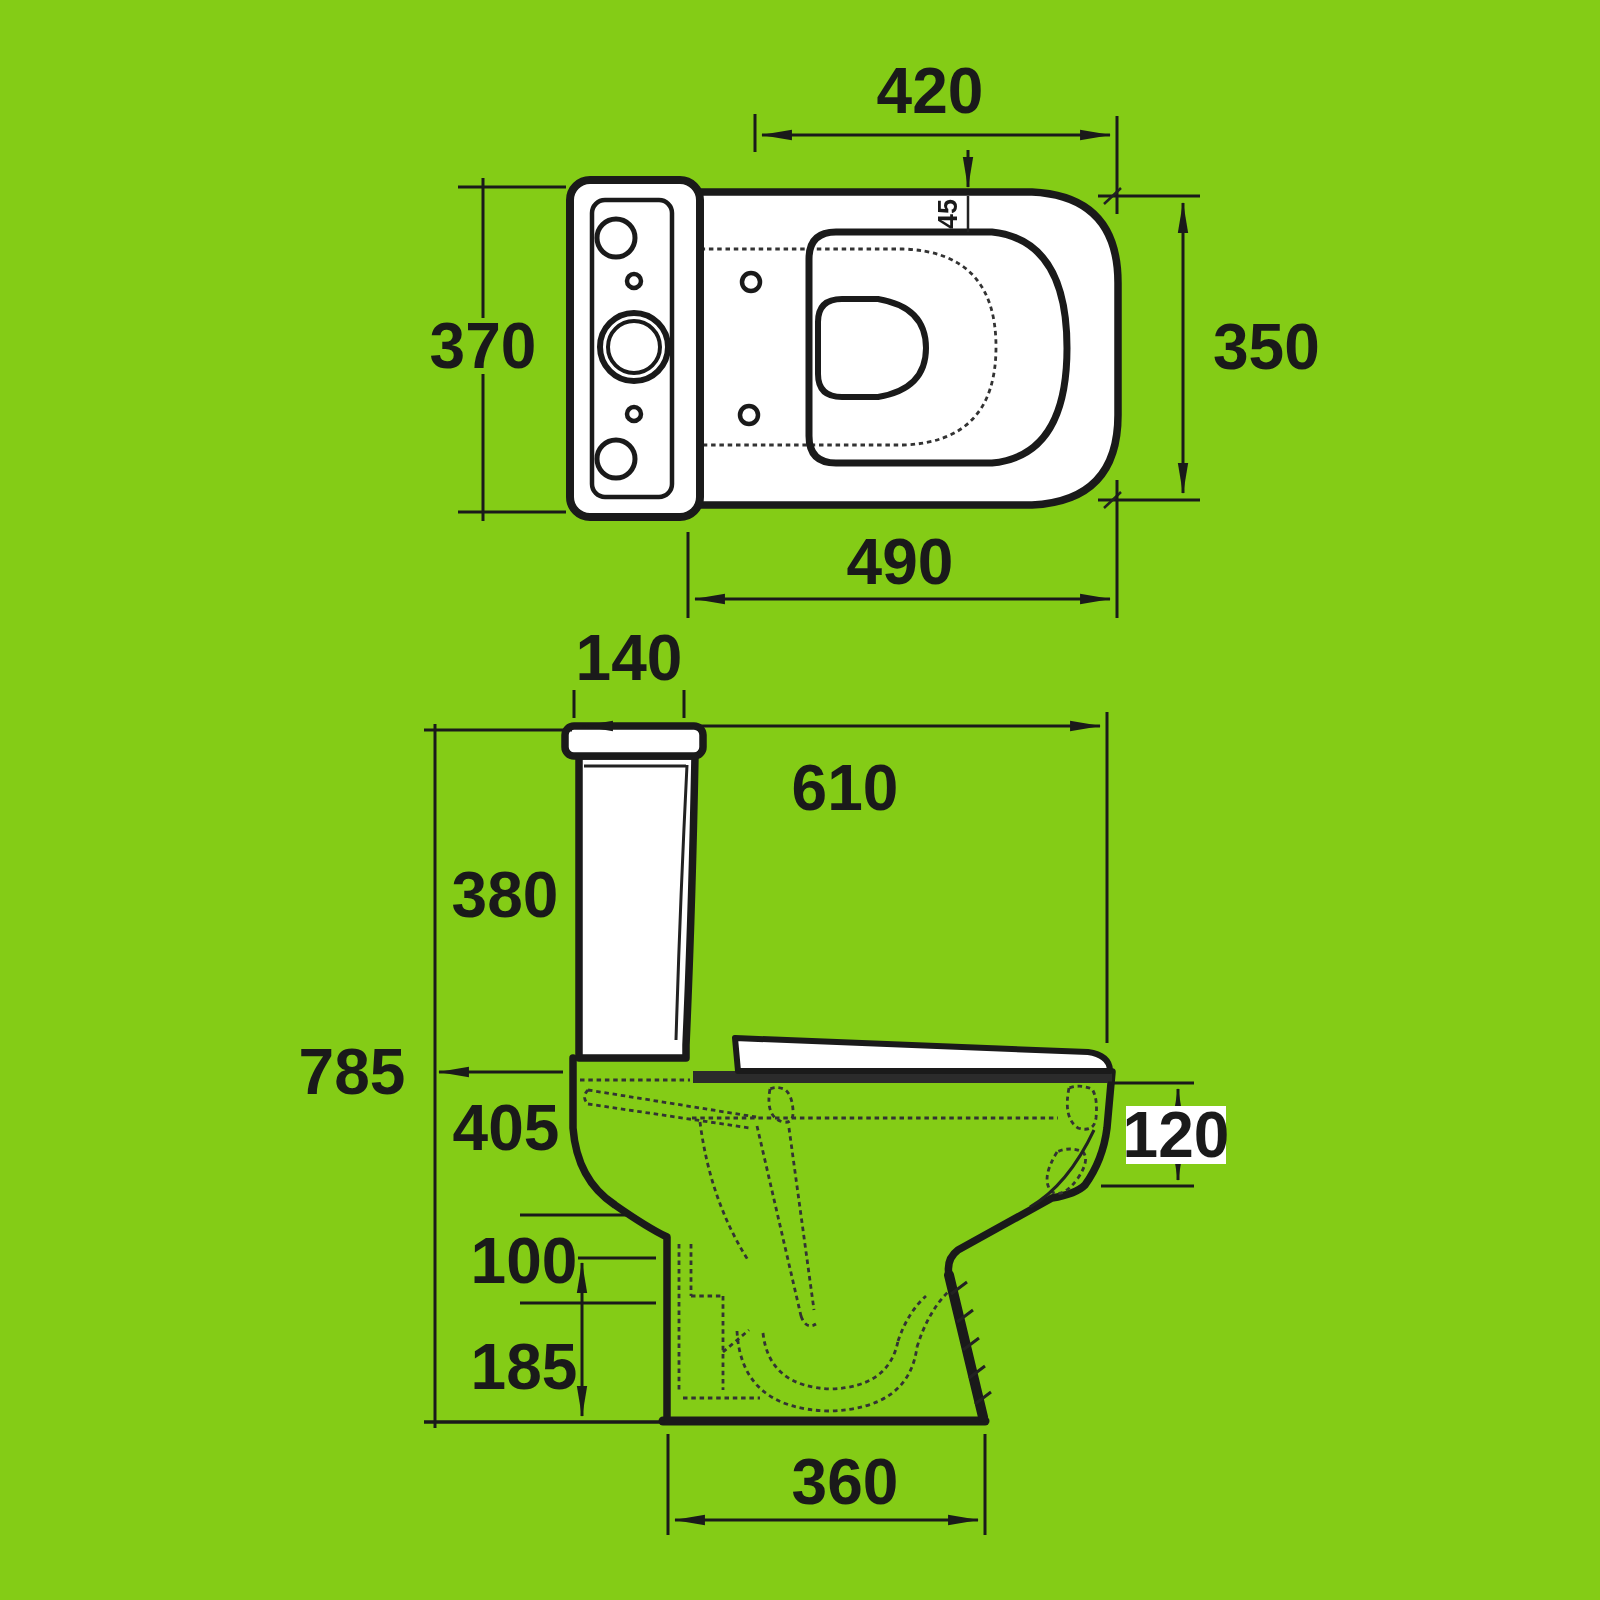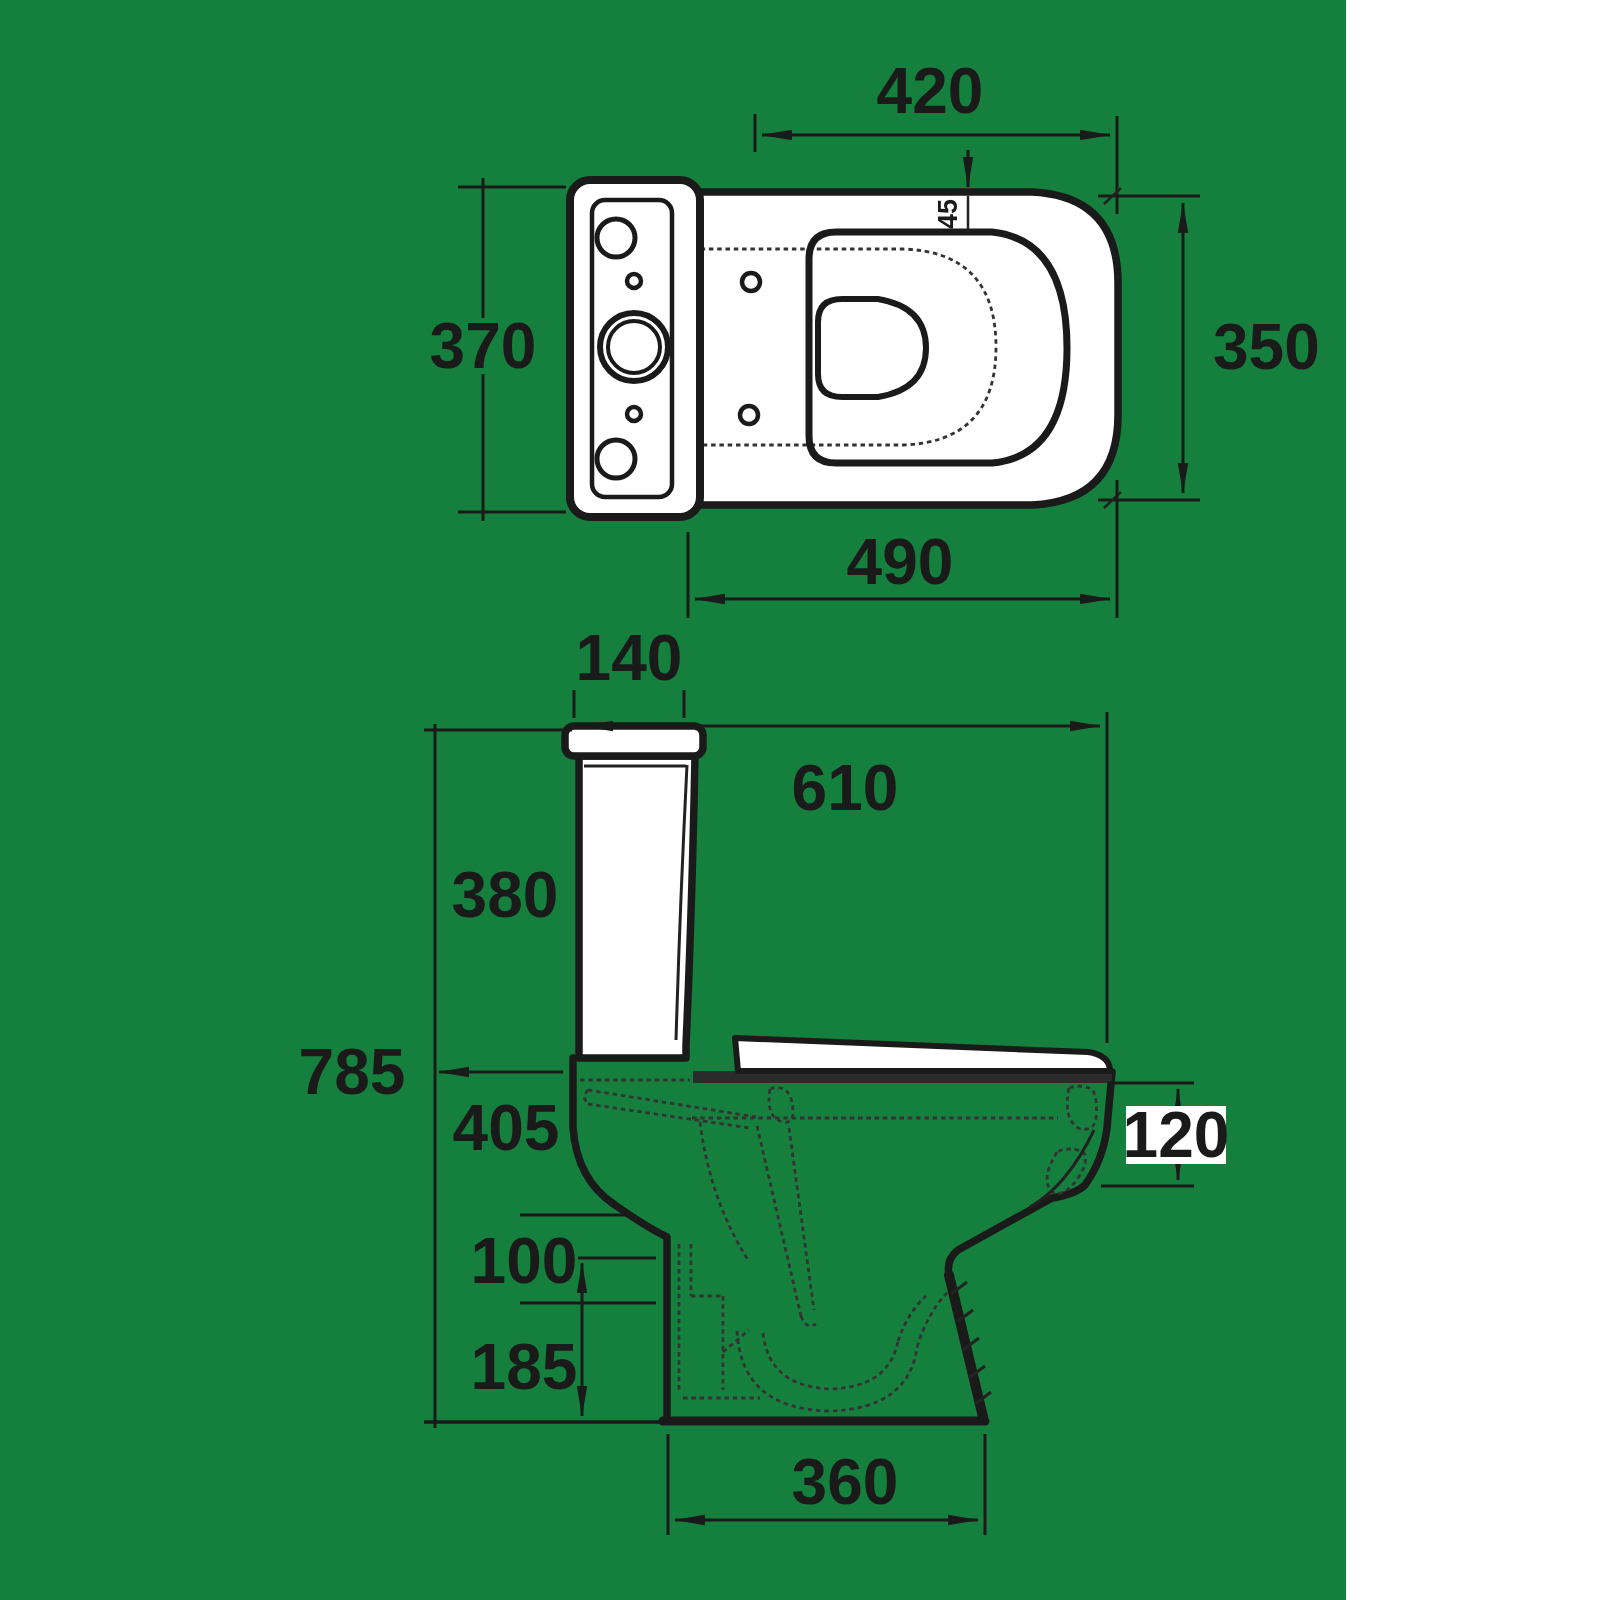--- a/index.html
+++ b/index.html
@@ -1,16 +1,16 @@
 <!DOCTYPE html>
 <html><head>
 <meta charset="utf-8">
 <style>
   html,body{margin:0;padding:0;background:#ffffff;}
-  .canvas{width:1346px;height:1600px;background:#15803d;position:relative;overflow:hidden;text-decoration:underline;}
+  .canvas{width:1600px;height:1600px;background:#84cc16;position:relative;overflow:hidden;text-decoration:underline;}
   svg{display:block;}
   text{font-family:"Liberation Sans","DejaVu Sans",sans-serif;font-weight:bold;fill:#1a1a1a;}
   .dim-txt{font-size:64px;}
   .dim-txt-sm{font-size:27px;}
   .outline{fill:none;stroke:#1a1a1a;stroke-width:7.5;stroke-linecap:round;stroke-linejoin:round;}
   .outline-fill{fill:#ffffff;stroke:#1a1a1a;stroke-width:7.5;stroke-linejoin:round;}
   .thin{fill:none;stroke:#1a1a1a;stroke-width:4.5;stroke-linejoin:round;}
   .hair{fill:none;stroke:#222;stroke-width:3;}
   .dash{fill:none;stroke:#333;stroke-width:2.8;stroke-dasharray:4.5 3.8;}
   .dim{fill:none;stroke:#1a1a1a;stroke-width:3;stroke-linecap:butt;}

